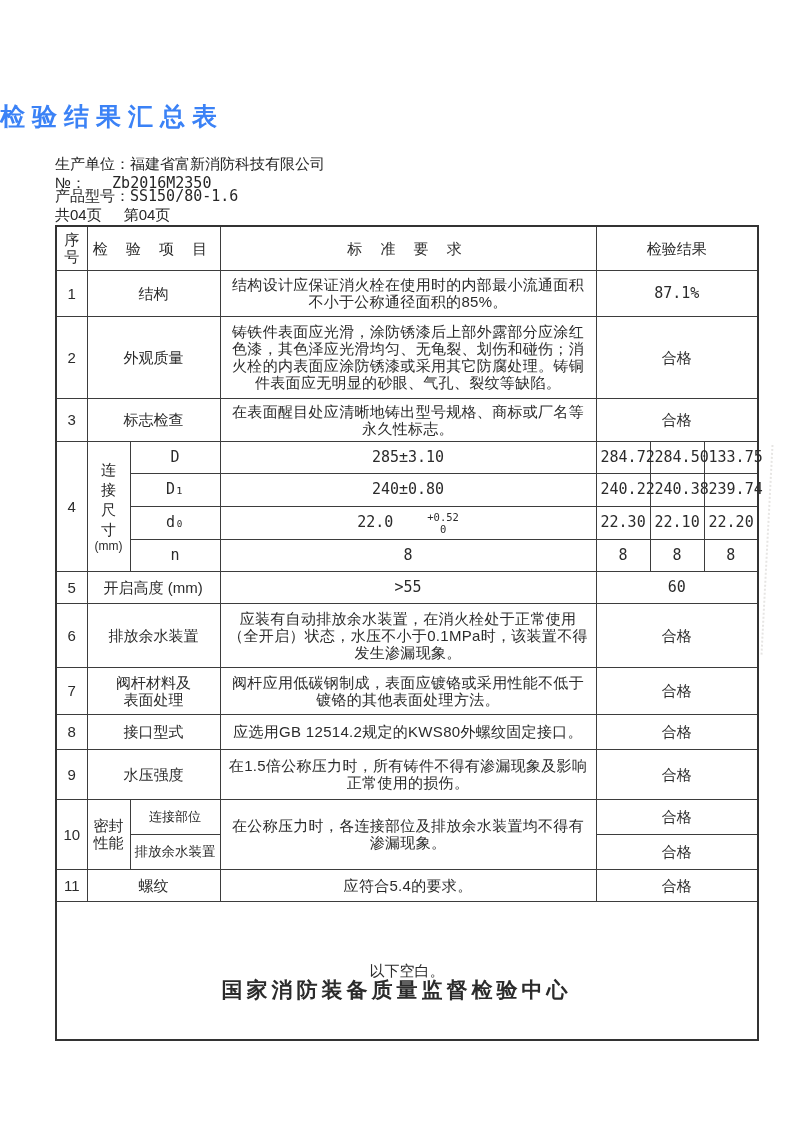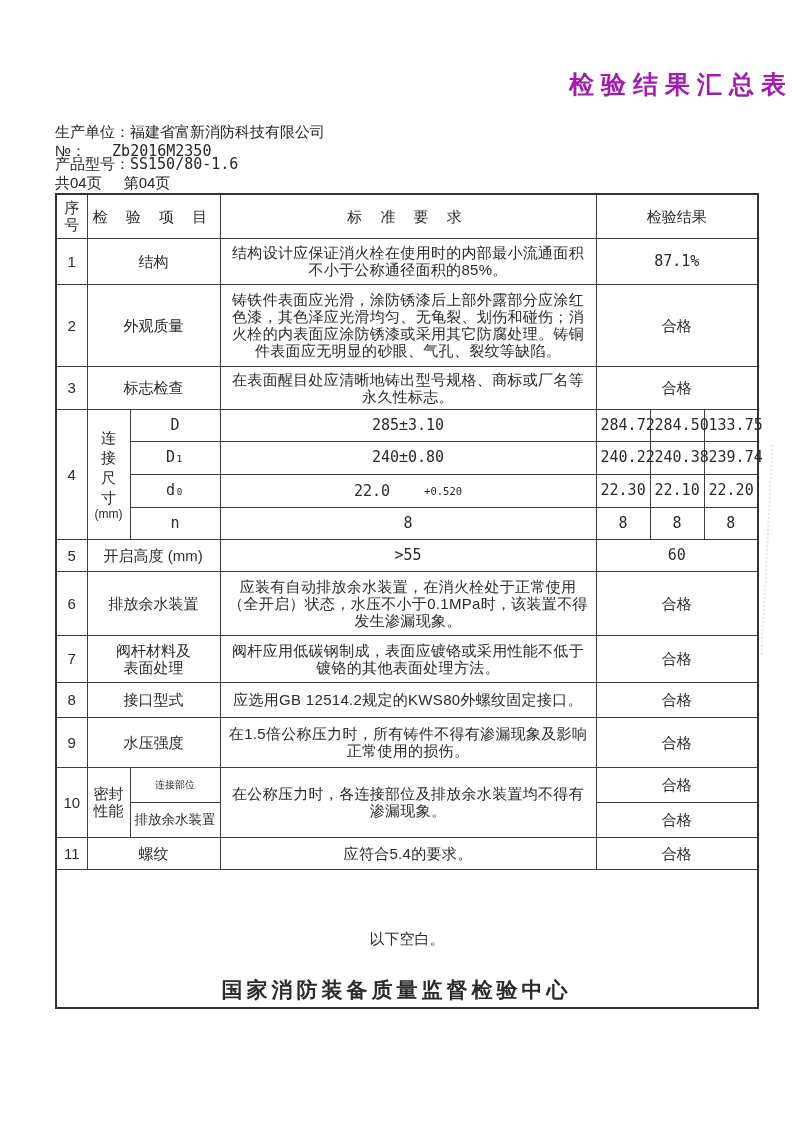--- a/index.html
+++ b/index.html
@@ -7,26 +7,26 @@
   body {
     width: 793px; height: 1122px;
     font-family: "Liberation Sans", "DejaVu Sans", sans-serif;
     color: #262626;
     position: relative;
     overflow: hidden;
   }
   .sheet { position: relative; width: 793px; height: 1122px; background: #fff; }
 
   .doc-title {
-    padding-top: 68px;
-    text-align: right;
+    padding-top: 100px;
+    text-align: left;
     font-size: 25px;
     font-weight: 600;
     letter-spacing: 7px;
-    color: #a21caf;
+    color: #3b82f6;
   }
 
   .meta { width: 702px; margin: 22px auto 0 55px; font-size: 15px; }
   .meta-line { display: flex; justify-content: space-between; align-items: baseline; height: 24px; margin-bottom: 8px; flex-direction: column; }
   .meta-left { white-space: nowrap; }
   .meta-right { white-space: nowrap; }
   .mono { font-family: "DejaVu Sans Mono", monospace; }
   .no-value { margin-left: 26px; }
   .pages-gap { display: inline-block; width: 22px; }
 
@@ -60,21 +60,21 @@
     width: 16px;
     word-break: break-all;
     line-height: 20px;
     letter-spacing: 0;
   }
   .vunit { font-size: 12px; line-height: 13px; }
   .num { font-family: "DejaVu Sans Mono", monospace; letter-spacing: 0; }
   .tol-wrap { display: inline-flex; align-items: center; }
   .tol-base { }
   .tol-stack {
-    display: inline-flex; flex-direction: row; align-items: center;
+    display: inline-flex; flex-direction: column; align-items: center;
     font-size: 10.5px; line-height: 12px; margin-left: 34px;
     font-family: "DejaVu Sans Mono", monospace;
   }
   td.blank-cell {
     text-align: left; vertical-align: top;
     padding: 26px 0 0 36px;
   }
   .footer {
     position: absolute;
     left: 0; top: 976px; width: 100%;
@@ -223,21 +223,21 @@
       <td>9</td>
       <td colspan="2">水压强度</td>
       <td class="std-text">在1.5倍公称压力时，所有铸件不得有渗漏现象及影响正常使用的损伤。</td>
       <td colspan="3">合格</td>
     </tr>
 
     <tr style="height:35px">
       <td rowspan="2">10</td>
       <td rowspan="2" class="prewrap">密封
 性能</td>
-      <td style="font-size:10px;padding:2px 1px;">连接部位</td>
+      <td style="font-size:13px;padding:2px 1px;">连接部位</td>
       <td rowspan="2" class="std-text">在公称压力时，各连接部位及排放余水装置均不得有渗漏现象。</td>
       <td colspan="3">合格</td>
     </tr>
     <tr style="height:35px">
       <td style="font-size:13.5px;padding:2px 1px;">排放余水装置</td>
       <td colspan="3">合格</td>
     </tr>
 
     <tr style="height:32px">
       <td>11</td>

